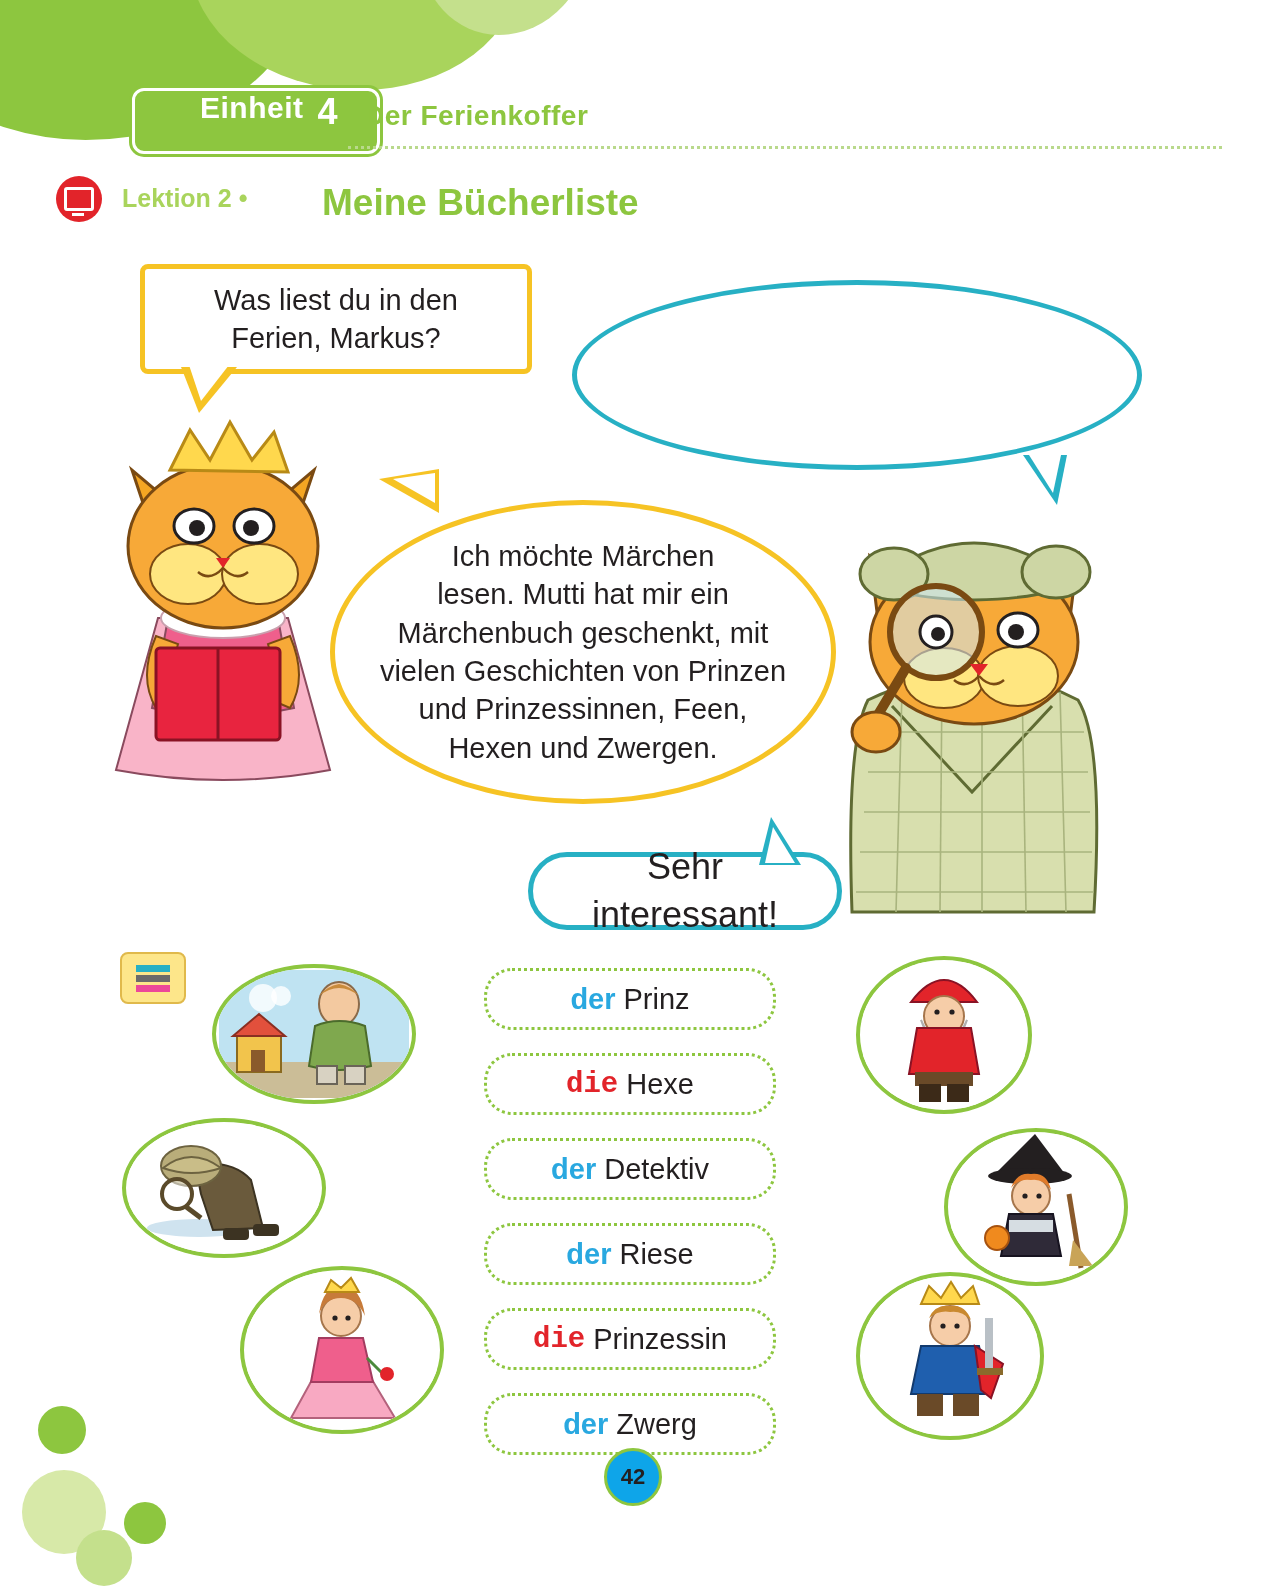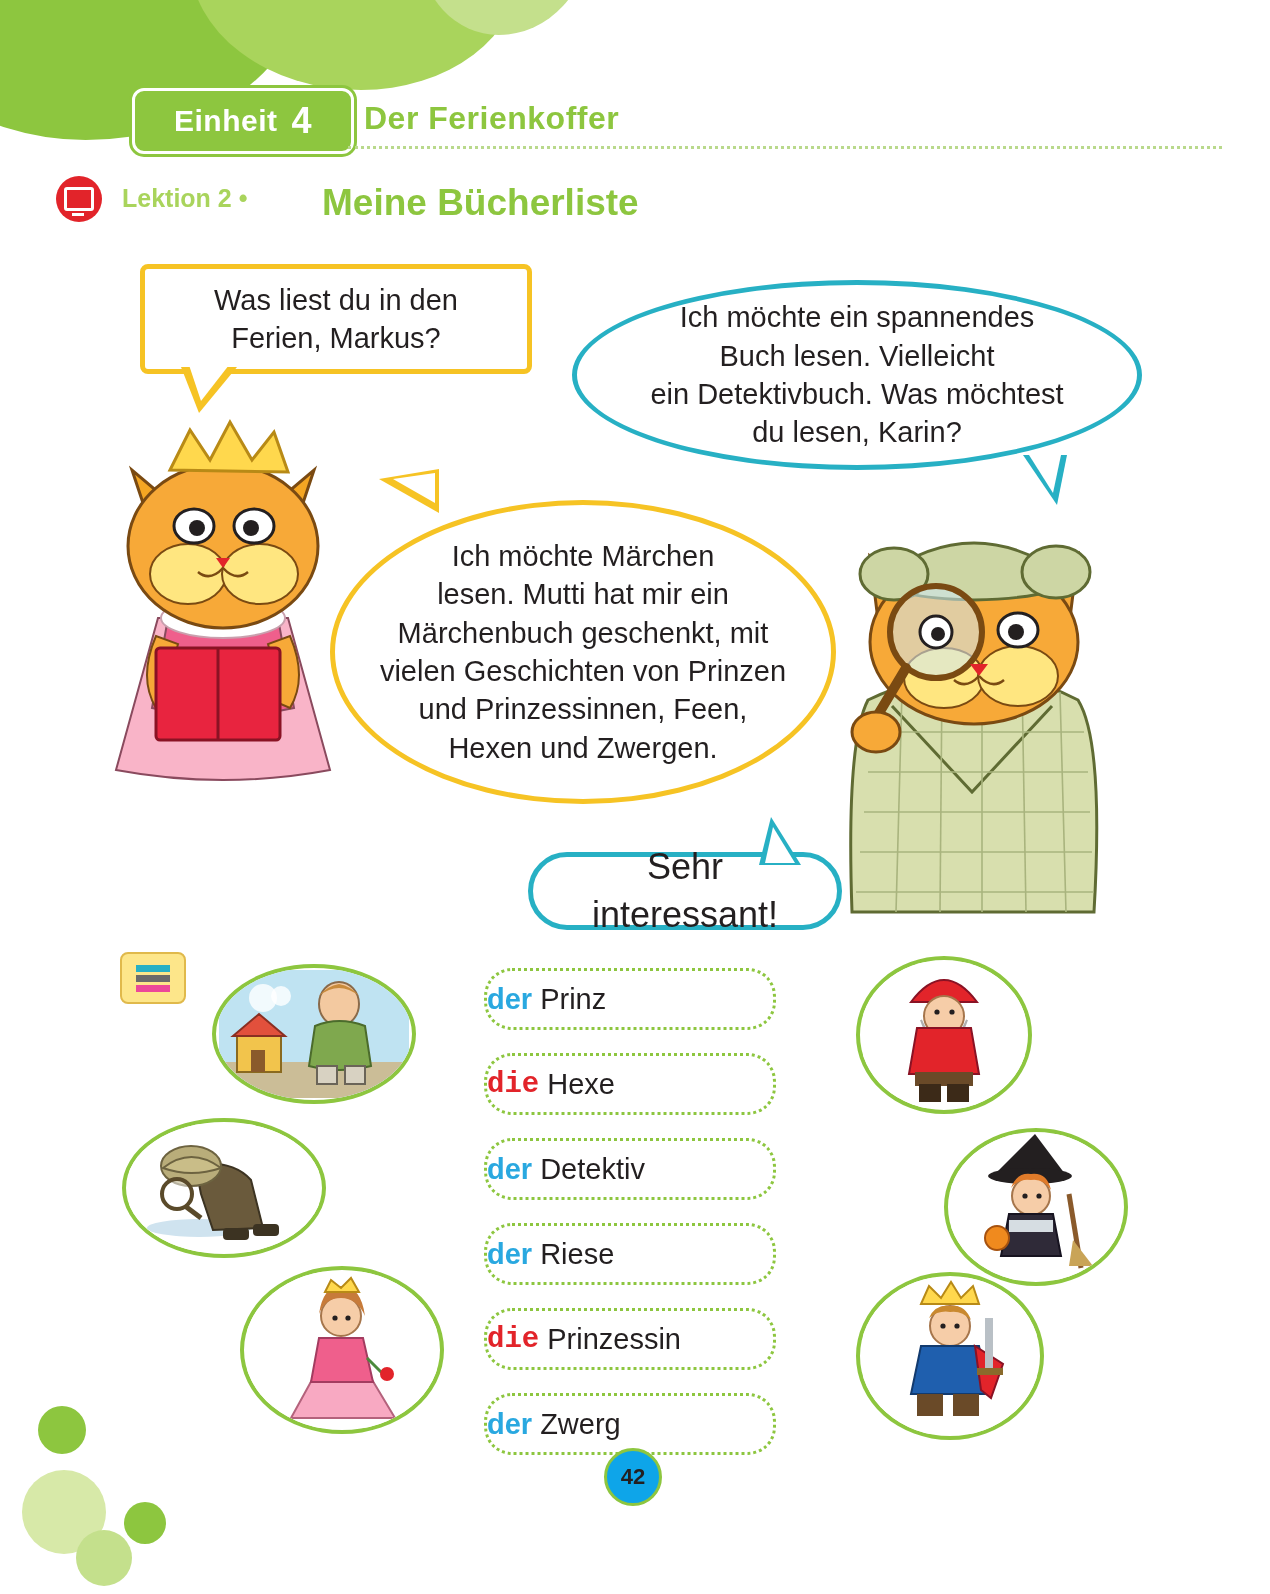--- a/index.html
+++ b/index.html
@@ -20,27 +20,27 @@
   #dot-1{left:38px;top:1406px;width:48px;height:48px;background:#8dc63f;}
   #dot-2{left:22px;top:1470px;width:84px;height:84px;background:#d7e9a8;}
   #dot-3{left:124px;top:1502px;width:42px;height:42px;background:#8dc63f;}
   #dot-4{left:76px;top:1530px;width:56px;height:56px;background:#c4e08c;}
 
   
   #unit-badge{
     position:absolute;left:132px;top:88px;width:216px;height:60px;
     background:#8dc63f;border:3px solid #ffffff;border-radius:12px;
     box-shadow:0 0 0 3px #8dc63f;
-    display:flex;align-items:center;justify-content:center;gap:14px;
-    color:#ffffff;font-size:30px;font-weight:bold;letter-spacing:.5px;
+    display:flex;align-items:flex-start;justify-content:center;gap:14px;
+    color:#ffffff;font-size:30px;font-weight:bold;letter-spacing:.5px;padding-left:26px;
   }
   #unit-badge .num{font-size:36px;}
   #unit-title{
     position:absolute;left:364px;top:100px;
-    color:#8dc63f;font-size:32px;font-weight:bold;letter-spacing:.5px;
+    color:#8dc63f;font-size:28px;font-weight:bold;letter-spacing:.5px;
   }
   #header-rule{
     position:absolute;left:348px;top:146px;width:874px;height:0;
     border-bottom:3px dotted #b9d98c;
   }
 
   
   #lesson-icon{
     position:absolute;left:56px;top:176px;width:46px;height:46px;
     background:#e2242a;border-radius:50%;
@@ -127,21 +127,21 @@
   
   #cat-princess{left:98px;top:378px;width:250px;height:410px;}
   
   #cat-detective{left:832px;top:492px;width:290px;height:440px;}
 
   
   #word-list{position:absolute;left:484px;top:968px;width:292px;}
   .word-item{
     height:56px;margin-bottom:23px;
     border:3px dotted #8dc63f;border-radius:28px;
-    display:flex;align-items:center;justify-content:flex-start;gap:8px;
+    display:flex;align-items:center;justify-content:center;gap:8px;
     font-size:29px;color:#231f20;background:#ffffff;
   }
   .word-item .art{font-weight:bold;}
   .art.der{color:#29a8e0;}
   .art.die{color:#e2242a;font-family:Liberation Mono, monospace;}
 
   
   .pic-circle{
     position:absolute;border:4px solid #8dc63f;border-radius:50%;
     background:#ffffff;overflow:hidden;
@@ -274,24 +274,20 @@
   </svg>
 </div>
 
 <div class="bubble" id="bubble-1">
   <span class="txt">Was liest du in den
 Ferien, Markus?</span>
   <span class="tail"></span>
 </div>
 
 <div class="bubble" id="bubble-2">
-  <span class="txt">Ich möchte ein spannendes
-Buch lesen. Vielleicht
-ein Detektivbuch. Was möchtest
-du lesen, Karin?</span>
   <span class="tail"></span>
 </div>
 
 <div class="bubble" id="bubble-3">
   <span class="txt">Ich möchte Märchen
 lesen. Mutti hat mir ein
 Märchenbuch geschenkt, mit
 vielen Geschichten von Prinzen
 und Prinzessinnen, Feen,
 Hexen und Zwergen.</span>

